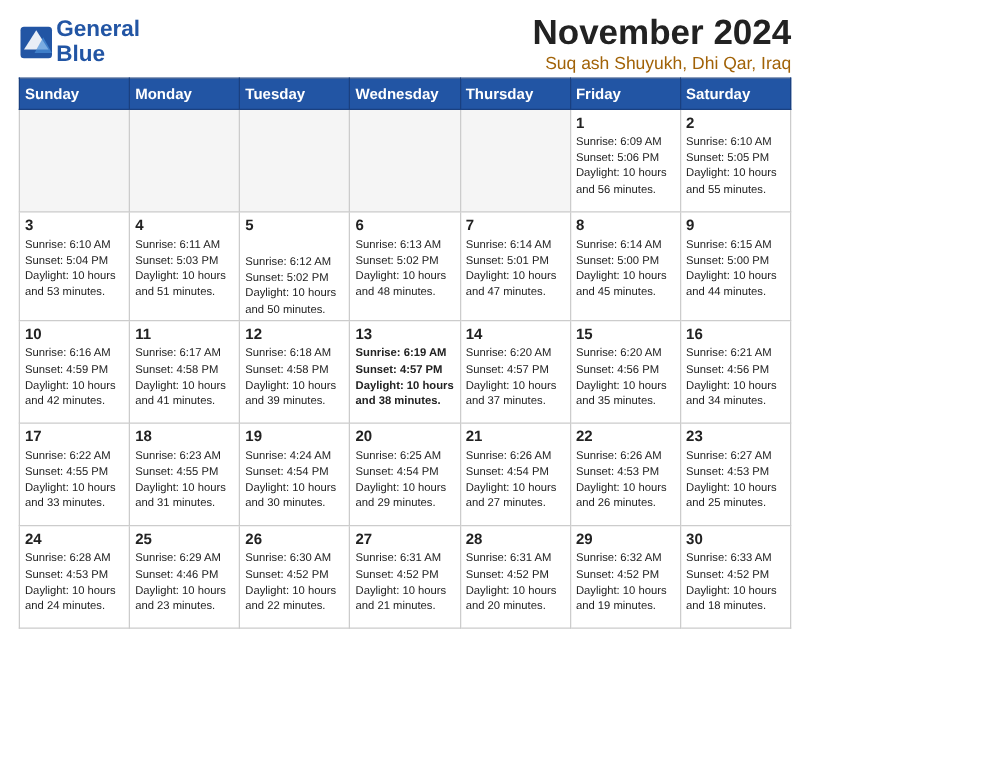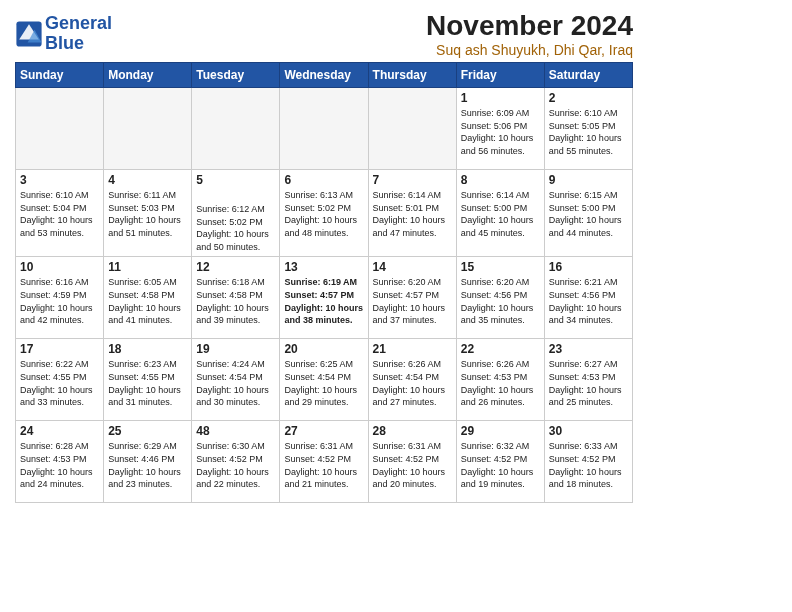--- a/index.html
+++ b/index.html
@@ -203,21 +203,21 @@
         <tr>
           <td>
             <span class="day-num">10</span>
             <div class="day-info" style="white-space: pre-line;">Sunrise: 6:16 AM
 Sunset: 4:59 PM
 Daylight: 10 hours
 and 42 minutes.</div>
           </td>
           <td>
             <span class="day-num">11</span>
-            <div class="day-info" style="white-space: pre-line;">Sunrise: 6:05 AM
+            <div class="day-info" style="white-space: pre-line;">Sunrise: 6:17 AM
 Sunset: 4:58 PM
 Daylight: 10 hours
 and 41 minutes.</div>
           </td>
           <td>
             <span class="day-num">12</span>
             <div class="day-info" style="white-space: pre-line;">Sunrise: 6:18 AM
 Sunset: 4:58 PM
 Daylight: 10 hours
 and 39 minutes.</div>
@@ -311,21 +311,21 @@
 and 24 minutes.</div>
           </td>
           <td>
             <span class="day-num">25</span>
             <div class="day-info" style="white-space: pre-line;">Sunrise: 6:29 AM
 Sunset: 4:46 PM
 Daylight: 10 hours
 and 23 minutes.</div>
           </td>
           <td>
-            <span class="day-num">48</span>
+            <span class="day-num">26</span>
             <div class="day-info" style="white-space: pre-line;">Sunrise: 6:30 AM
 Sunset: 4:52 PM
 Daylight: 10 hours
 and 22 minutes.</div>
           </td>
           <td>
             <span class="day-num">27</span>
             <div class="day-info" style="white-space: pre-line;">Sunrise: 6:31 AM
 Sunset: 4:52 PM
 Daylight: 10 hours

